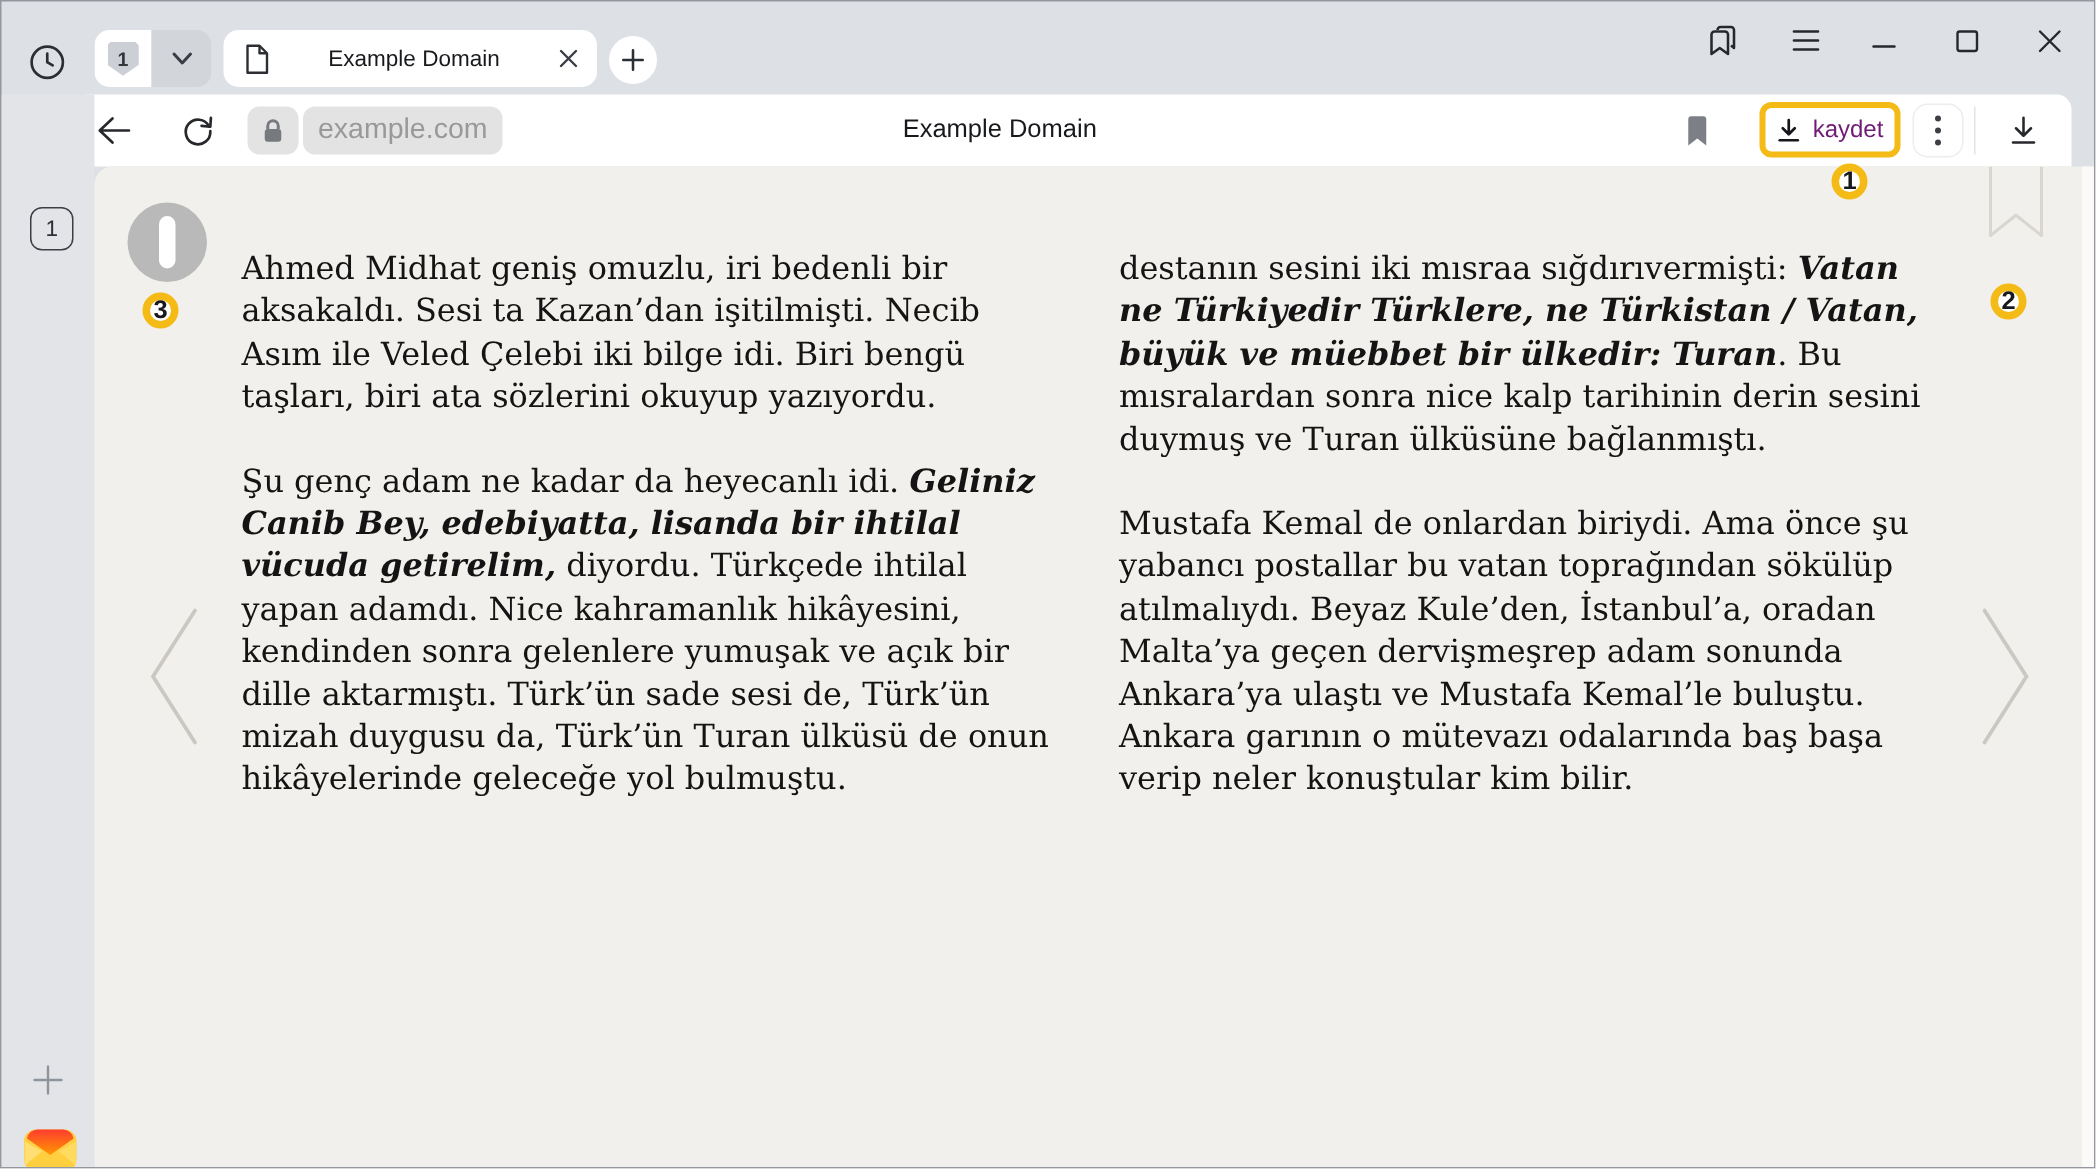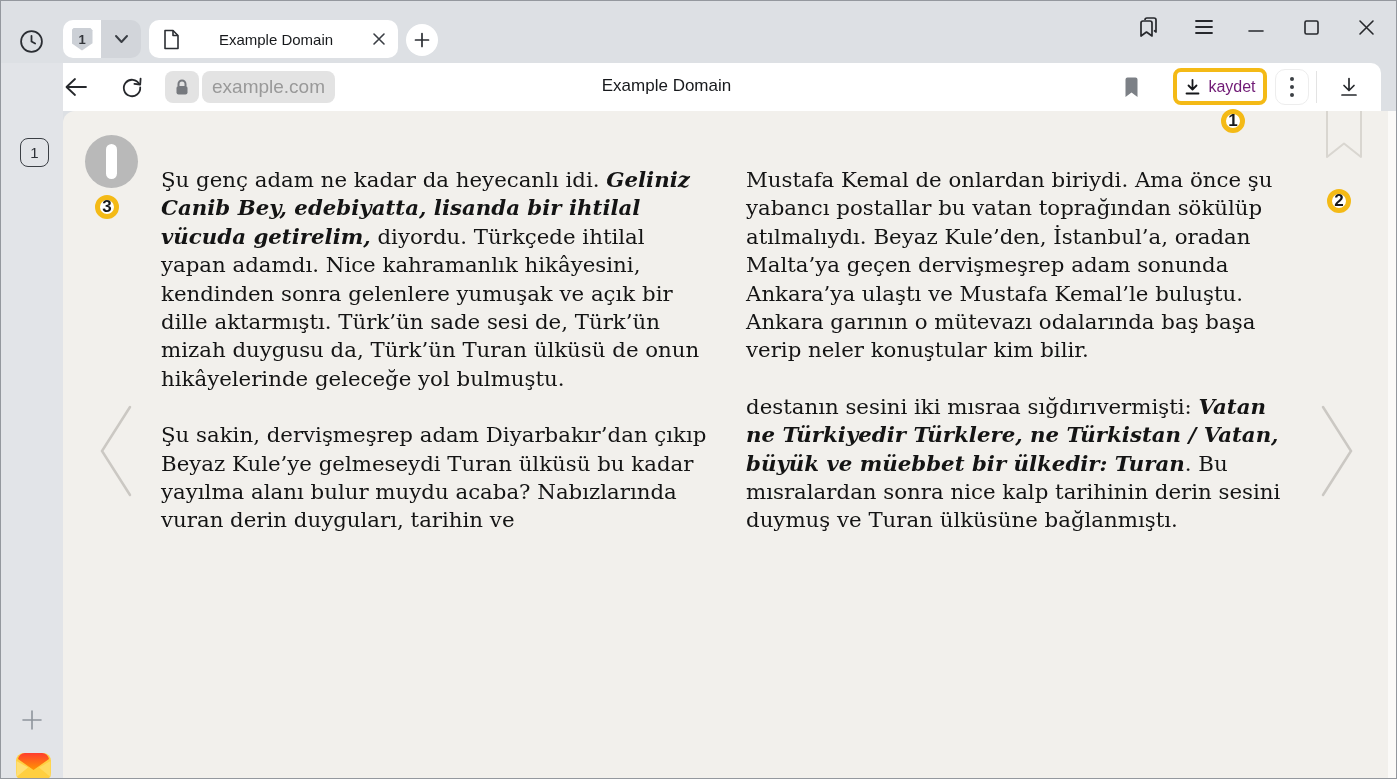--- a/index.html
+++ b/index.html
@@ -287,25 +287,25 @@
 
   <button class="abs icon-btn" style="left:1314px;top:401px;width:46px;height:98px;">
     <span>
       <svg width="42" height="96" viewBox="0 0 42 96">
           <path d="M6 4 L34 48 L6 92" fill="none" stroke="#cbc8c3" stroke-width="2.5" stroke-linecap="round"></path>
         </svg>
     </span>
   </button>
 
   <div class="abs col col-left">
+      <p><span>Ahmed Midhat geniş omuzlu, iri bedenli bir aksakaldı. Sesi ta Kazan’dan işitilmişti. Necib Asım ile Veled Çelebi iki bilge idi. Biri bengü taşları, biri ata sözlerini okuyup yazıyordu.</span></p>
       <p><span>Şu genç adam ne kadar da heyecanlı idi. </span><span class="em">Geliniz Canib Bey, edebiyatta, lisanda bir ihtilal vücuda getirelim,</span><span> diyordu. Türkçede ihtilal yapan adamdı. Nice kahramanlık hikâyesini, kendinden sonra gelenlere yumuşak ve açık bir dille aktarmıştı. Türk’ün sade sesi de, Türk’ün mizah duygusu da, Türk’ün Turan ülküsü de onun hikâyelerinde geleceğe yol bulmuştu.</span></p>
-      <p><span>Şu sakin, dervişmeşrep adam Diyarbakır’dan çıkıp Beyaz Kule’ye gelmeseydi Turan ülküsü bu kadar yayılma alanı bulur muydu acaba? Nabızlarında vuran derin duyguları, tarihin ve</span></p>
     </div>
   <div class="abs col col-right">
+      <p><span>destanın sesini iki mısraa sığdırıvermişti: </span><span class="em">Vatan ne Türkiyedir Türklere, ne Türkistan / Vatan, büyük ve müebbet bir ülkedir: Turan</span><span>. Bu mısralardan sonra nice kalp tarihinin derin sesini duymuş ve Turan ülküsüne bağlanmıştı.</span></p>
       <p><span>Mustafa Kemal de onlardan biriydi. Ama önce şu yabancı postallar bu vatan toprağından sökülüp atılmalıydı. Beyaz Kule’den, İstanbul’a, oradan Malta’ya geçen dervişmeşrep adam sonunda Ankara’ya ulaştı ve Mustafa Kemal’le buluştu. Ankara garının o mütevazı odalarında baş başa verip neler konuştular kim bilir.</span></p>
-      <p><span>destanın sesini iki mısraa sığdırıvermişti: </span><span class="em">Vatan ne Türkiyedir Türklere, ne Türkistan / Vatan, büyük ve müebbet bir ülkedir: Turan</span><span>. Bu mısralardan sonra nice kalp tarihinin derin sesini duymuş ve Turan ülküsüne bağlanmıştı.</span></p>
     </div>
 
   <div class="abs ann-circle" style="left:1220px;top:108px;">1</div>
   <div class="abs ann-circle" style="left:1326px;top:188px;">2</div>
   <div class="abs ann-circle" style="left:94px;top:194px;">3</div>
 
 </div>
 
 </body></html>

